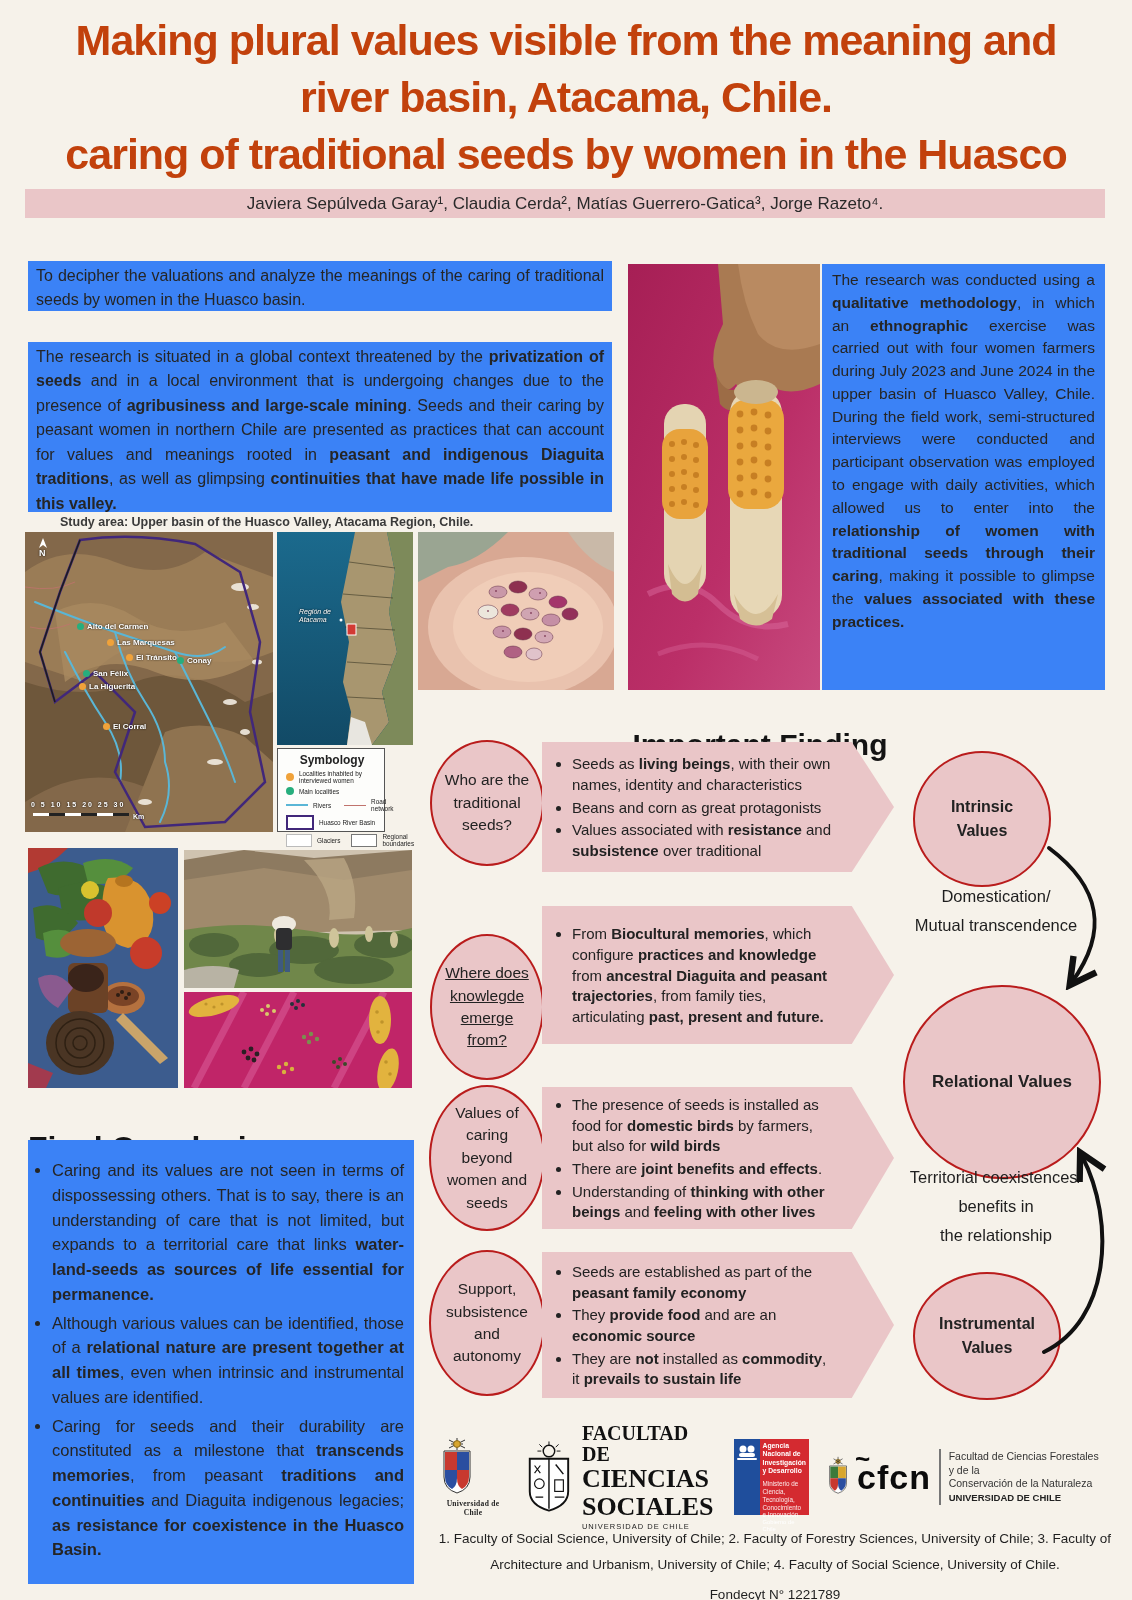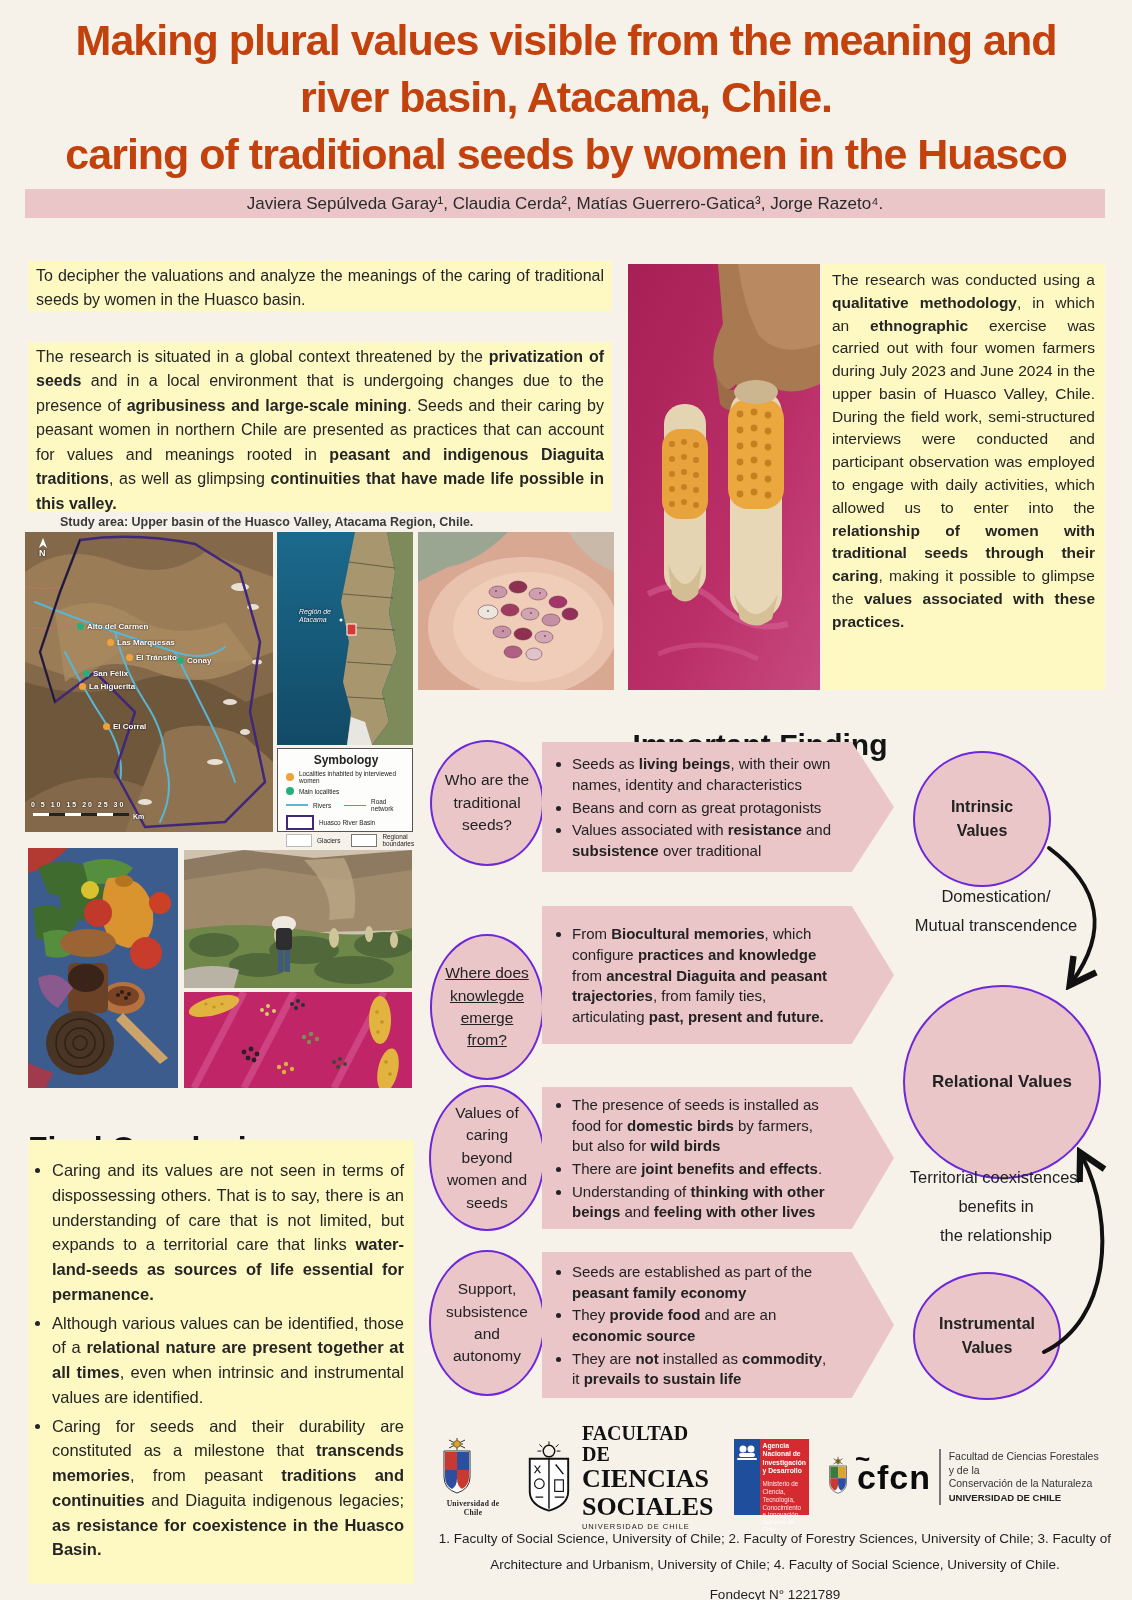--- a/index.html
+++ b/index.html
@@ -5,24 +5,24 @@
   html,body{margin:0;padding:0;background:#d8d4cc;}
   .poster{position:relative;width:1132px;height:1600px;background:#f6f2ea;overflow:hidden;
           font-family:"Liberation Sans",sans-serif;color:#222;}
   .abs{position:absolute;}
   b{font-weight:bold;}
   .title{left:0;top:12px;width:1132px;text-align:center;font-size:43px;line-height:1.32;
          font-weight:600;letter-spacing:-1px;color:#c2410c;}
   .authors{left:25px;top:189px;width:1080px;height:29px;background:#eac6c8;text-align:center;
            font-size:17px;line-height:29px;color:#2a2a2a;}
   .h1{font-weight:bold;color:#141414;margin-top:42px;}
-  .pinkbox{background:#fef9c3;text-align:justify;color:#252525;}
+  .pinkbox{background:#3b82f6;text-align:justify;color:#252525;}
   .body-txt{font-size:16px;line-height:1.5;}
   .caption{font-weight:bold;font-size:12.5px;color:#3a3a3a;}
-  .qcircle,.vcircle{background:#eac6c8;border:2px solid #6d28d9;border-radius:50%;
+  .qcircle,.vcircle{background:#eac6c8;border:2px solid #b91c1c;border-radius:50%;
       display:flex;align-items:center;justify-content:center;text-align:center;}
   .qcircle{font-size:15.5px;line-height:1.45;padding:4px 10px;box-sizing:border-box;}
   .vcircle{font-weight:bold;font-size:16px;line-height:1.5;}
   .arrowbox{background:#eac6c8;clip-path:polygon(0 0,88% 0,100% 50%,88% 100%,0 100%);
       box-sizing:border-box;padding:8px 58px 6px 14px;display:flex;align-items:center;}
   .arrowbox ul{margin:0;padding-left:16px;font-size:15px;line-height:1.38;text-align:left;}
   .arrowbox li{margin:2px 0;}
   .pinkbox ul{margin:0;padding-left:18px;}
   .pinkbox li{margin-bottom:4px;}
   .connector{font-size:16.5px;line-height:1.75;text-align:center;color:#1e1e1e;}
@@ -169,21 +169,21 @@
           <path d="M68 95 L118 98"></path>
         <path d="M70 130 L115 133"></path>
           <path d="M70 165 L108 167"></path>
       </g>
       <rect x="70" y="92" width="9" height="11" fill="#d23a34" stroke="#fff" stroke-width="1"></rect>
       <circle cx="64" cy="88" r="1.5" fill="#fff"></circle>
     </svg>
     <span class="maplabel" style="left:22px;top:76px;font-size:7px;font-style:italic;font-weight:normal;white-space:normal;width:38px;line-height:1.2;">Región de Atacama</span>
   </div>
 
-  <div class="abs legend" style="left:277px;top:748px;width:136px;height:84px;padding-left:8px;">
+  <div class="abs legend" style="left:277px;top:748px;width:108px;height:84px;padding-left:8px;">
     <div class="lt">Symbology</div>
     <div class="lrow">
         <span class="sw dO"></span>
         <span>Localities inhabited by interviewed women</span>
       </div>
     <div class="lrow">
         <span class="sw dG"></span>
         <span>Main localities</span>
       </div>
     <div class="lrow">

